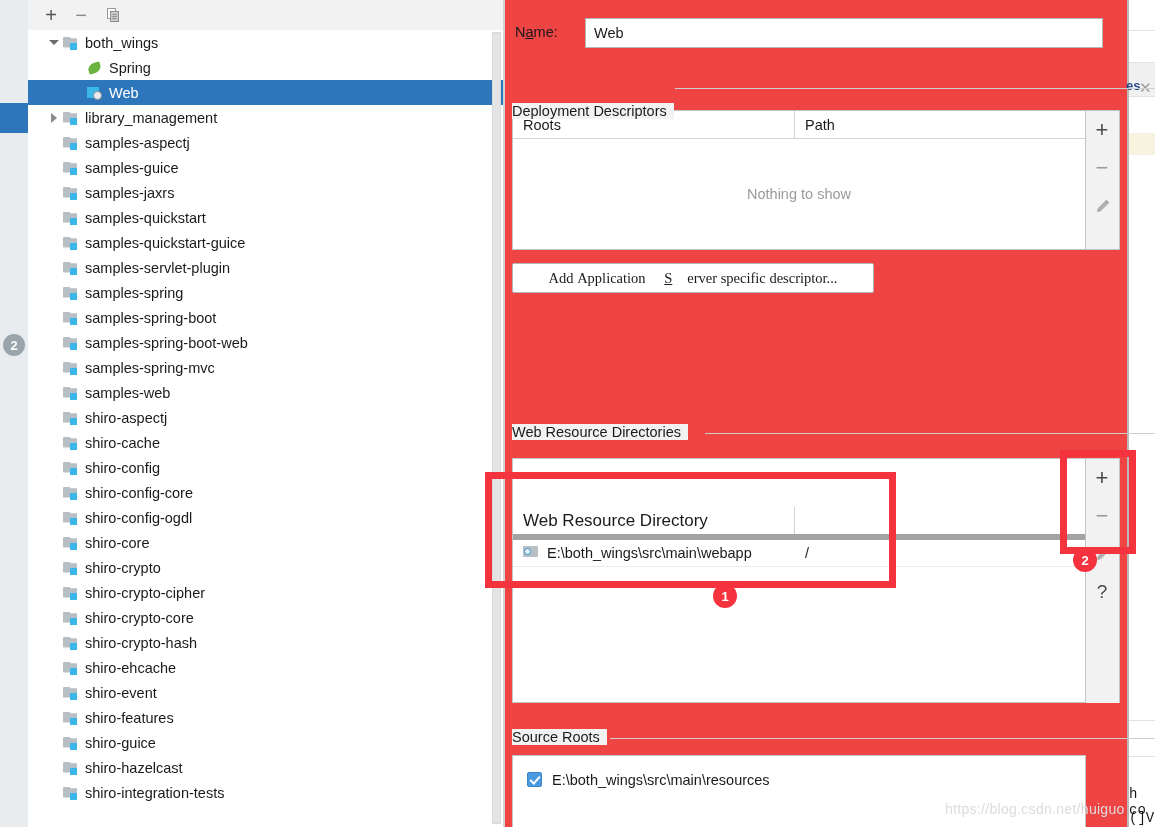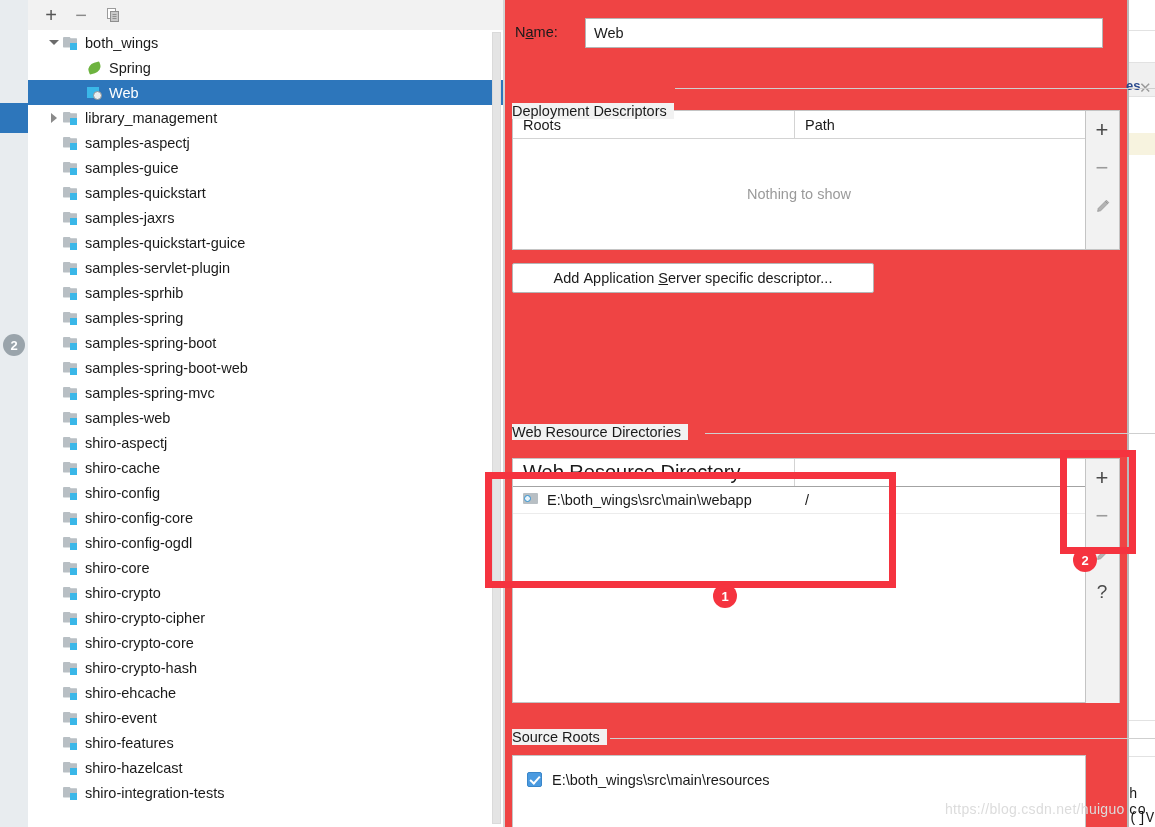--- a/index.html
+++ b/index.html
@@ -203,35 +203,36 @@
   .st-pencil svg { display:block; }
   .st-help { font-size: 19px; color:#4a4a4a; }
 
   .btn {
     position: absolute;
     background: #ffffff;
     border: 1px solid #b5b5b5;
     border-radius: 2px;
     font-size: 14.5px; color: #1a1a1a;
     display: flex; align-items: center; justify-content: center;
-    font-family: Liberation Sans, sans-serif;
+    font-family: Liberation Serif, serif;
+    gap: 15px;
   }
 
   
   .wr-table {
     position: absolute; left: 7px; top: 458px;
     width: 574px; height: 245px;
     background: #ffffff;
     border: 1px solid #c4c4c4;
     box-sizing: border-box;
   }
   .wr-head {
     display: flex; height: 27px;
-    border-bottom: 1px solid #a3a3a3;
-    font-size: 20px; color: #1a1a1a;
+    border-bottom: 6px solid #a3a3a3;
+    font-size: 17px; color: #1a1a1a; margin-top: 48px;
   }
   .wr-head .th { display: flex; align-items: center; padding-left: 10px; }
   .wr-head .th.t1 { width: 282px; border-right: 1px solid #d3d3d3; box-sizing: border-box;}
   .wr-head .th.t2 { flex: 1; }
   .wr-row {
     display: flex; align-items: center; height: 26px;
     font-size: 14.5px; color: #1a1a1a;
     border-bottom: 1px solid #ececec;
   }
   .wr-row .c1 { width: 282px; display: flex; align-items: flex-start; padding-left: 10px;
@@ -390,50 +391,44 @@
           <div class="tree-row">
             <span class="ind" style="width: 6px;"></span>
             <span class="twisty "></span>
             <span class="ic ic-folder"></span>
             <span>samples-guice</span>
           </div>
           <div class="tree-row">
             <span class="ind" style="width: 6px;"></span>
             <span class="twisty "></span>
             <span class="ic ic-folder"></span>
+            <span>samples-jaxrs</span>
+          </div>
+          <div class="tree-row">
+            <span class="ind" style="width: 6px;"></span>
+            <span class="twisty "></span>
+            <span class="ic ic-folder"></span>
             <span>samples-quickstart</span>
           </div>
           <div class="tree-row">
             <span class="ind" style="width: 6px;"></span>
             <span class="twisty "></span>
             <span class="ic ic-folder"></span>
-            <span>samples-jaxrs</span>
-          </div>
-          <div class="tree-row">
-            <span class="ind" style="width: 6px;"></span>
-            <span class="twisty "></span>
-            <span class="ic ic-folder"></span>
             <span>samples-quickstart-guice</span>
           </div>
           <div class="tree-row">
             <span class="ind" style="width: 6px;"></span>
             <span class="twisty "></span>
             <span class="ic ic-folder"></span>
             <span>samples-servlet-plugin</span>
           </div>
           <div class="tree-row">
             <span class="ind" style="width: 6px;"></span>
             <span class="twisty "></span>
             <span class="ic ic-folder"></span>
-            <span>samples-sprhib</span>
-          </div>
-          <div class="tree-row">
-            <span class="ind" style="width: 6px;"></span>
-            <span class="twisty "></span>
-            <span class="ic ic-folder"></span>
             <span>samples-spring</span>
           </div>
           <div class="tree-row">
             <span class="ind" style="width: 6px;"></span>
             <span class="twisty "></span>
             <span class="ic ic-folder"></span>
             <span>samples-spring-boot</span>
           </div>
           <div class="tree-row">
             <span class="ind" style="width: 6px;"></span>
@@ -523,20 +518,26 @@
             <span class="ind" style="width: 6px;"></span>
             <span class="twisty "></span>
             <span class="ic ic-folder"></span>
             <span>shiro-event</span>
           </div>
           <div class="tree-row">
             <span class="ind" style="width: 6px;"></span>
             <span class="twisty "></span>
             <span class="ic ic-folder"></span>
             <span>shiro-features</span>
+          </div>
+          <div class="tree-row">
+            <span class="ind" style="width: 6px;"></span>
+            <span class="twisty "></span>
+            <span class="ic ic-folder"></span>
+            <span>shiro-guice</span>
           </div>
           <div class="tree-row">
             <span class="ind" style="width: 6px;"></span>
             <span class="twisty "></span>
             <span class="ic ic-folder"></span>
             <span>shiro-hazelcast</span>
           </div>
           <div class="tree-row">
             <span class="ind" style="width: 6px;"></span>
             <span class="twisty "></span>

